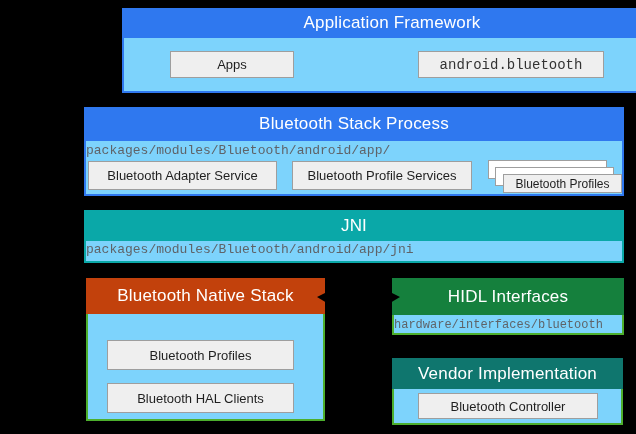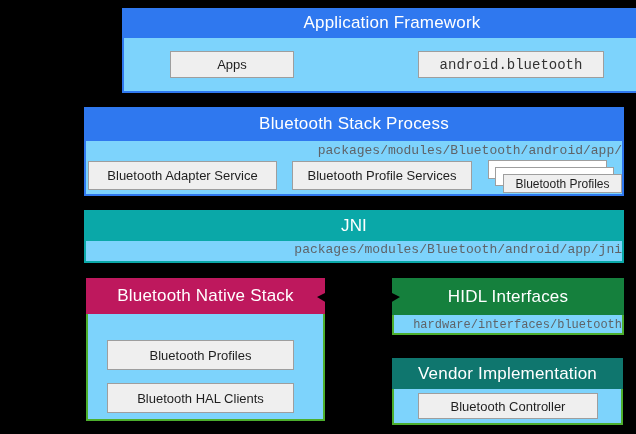--- a/index.html
+++ b/index.html
@@ -17,21 +17,21 @@
   .bdy{
     box-sizing:border-box;background:#7dd3fc;position:relative;
   }
   .gbox{
     position:absolute;box-sizing:border-box;
     background:#EFEFEF;border:1px solid #9E9E9E;
     display:flex;align-items:center;justify-content:center;
     font-size:13px;color:#1F1F1F;white-space:nowrap;
   }
   .path{
-    position:absolute;left:0;right:0;text-align:right;
+    position:absolute;left:0;right:0;text-align:left;
     color:#5F6368;white-space:nowrap;
   }
   
   #sec-af{left:84px;top:8px;width:540px;margin-left:38px;}
   #sec-af .hdr{height:30px;background:#2F78EF;}
   #sec-af .bdy{height:55px;border:2px solid #2F78EF;border-top:none;}
   #box-apps{left:46px;top:13px;width:124px;height:27px;}
   #box-ab{left:294px;top:13px;width:186px;height:27px;font-size:14px;color:#333;}
   
   #sec-bsp{left:84px;top:107px;width:540px;}
@@ -48,21 +48,21 @@
   #stack-l0{left:402px;top:19px;}
   #stack-l1{left:409px;top:26px;}
   #box-bp-stack{left:417px;top:33px;width:119px;height:19px;font-size:12px;}
   
   #sec-jni{left:84px;top:210px;width:540px;}
   #sec-jni .hdr{height:31px;background:#0AA8A8;}
   #sec-jni .bdy{height:22px;border:2px solid #0AA8A8;border-top:none;}
   #sec-jni .path{top:1px;font-size:13px;}
   
   #sec-bns{left:86px;top:278px;width:239px;}
-  #sec-bns .hdr{height:36px;background:#be185d;}
+  #sec-bns .hdr{height:36px;background:#c2410c;}
   #sec-bns .bdy{height:107px;border:2px solid #4DAF2D;border-top:none;}
   #sec-bns .path{top:4px;font-size:12px;}
   #box-bpn{left:19px;top:26px;width:187px;height:30px;}
   #box-hal{left:19px;top:69px;width:187px;height:30px;}
   
   #sec-hidl{left:392px;top:278px;width:232px;}
   #sec-hidl .hdr{height:37px;background:#15803d;}
   #sec-hidl .bdy{height:20px;border:2px solid #4DAF2D;border-top:none;}
   #sec-hidl .path{top:3px;font-size:12px;}
   

